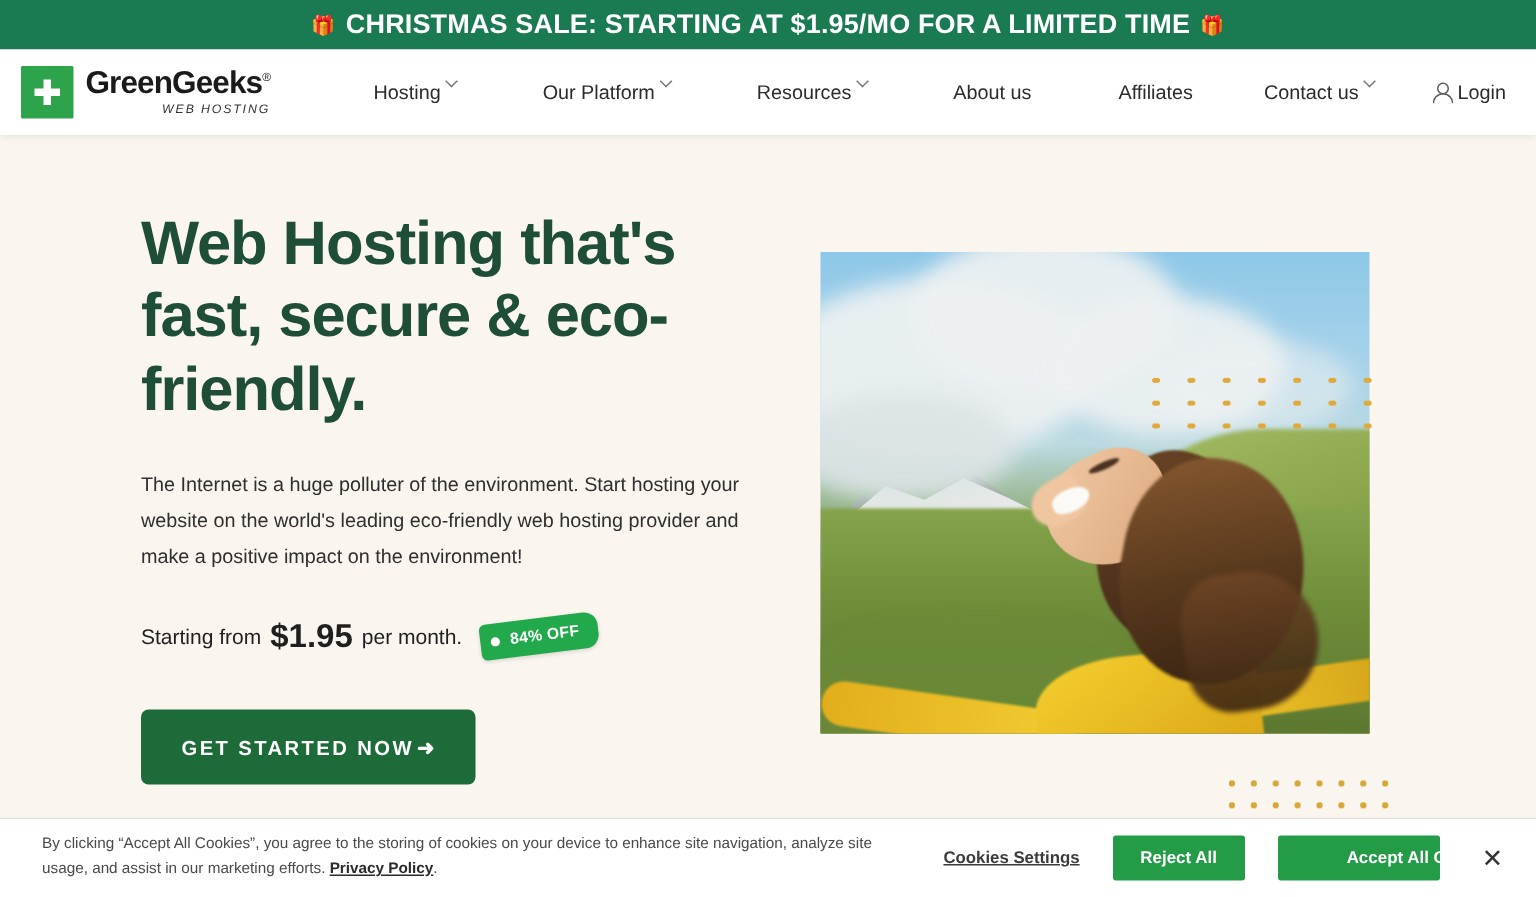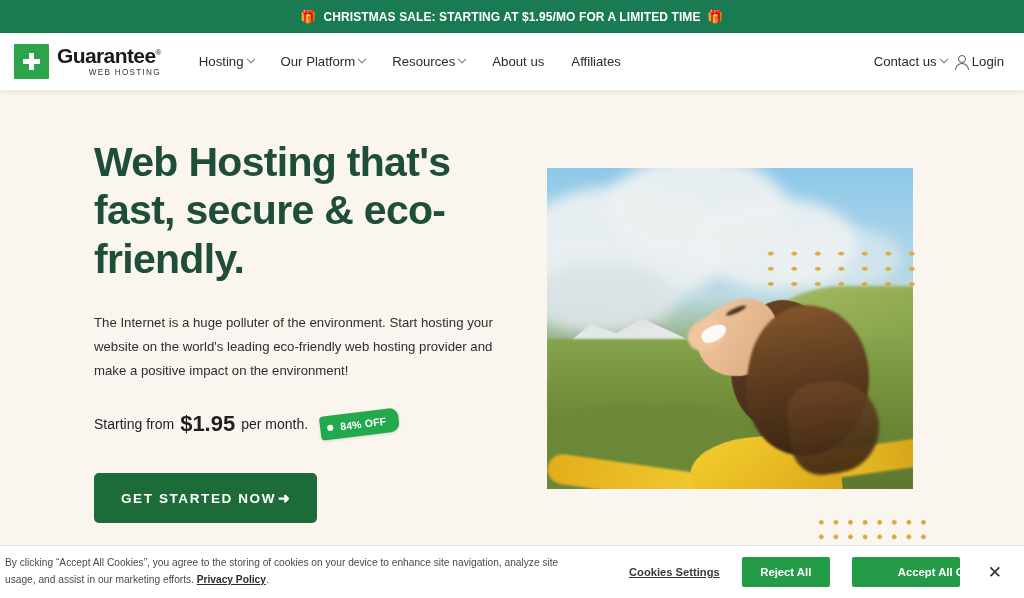--- a/index.html
+++ b/index.html
@@ -12,21 +12,21 @@
   .page { position: relative; width: 1024px; height: 598px; background: #FAF5EE; }
 
   
   .promo-bar {
     position: absolute; top: 0; left: 0; width: 1024px; height: 33px;
     background: #1A7A52;
     display: flex; align-items: center; justify-content: center;
     gap: 7px;
   }
   .promo-text {
-    color: #FFFFFF; font-size: 12px; font-weight: bold;
+    color: #FFFFFF; font-size: 18px; font-weight: bold;
     letter-spacing: .1px; white-space: nowrap;
   }
   .gift-icon { font-size: 13px; line-height: 1; }
 
   
   .header {
     position: absolute; top: 33px; left: 0; width: 1024px; height: 57px;
     background: #FFFFFF;
     box-shadow: 0 2px 5px rgba(0,0,0,.07);
     display: flex; align-items: center;
@@ -43,28 +43,28 @@
   .logo-mark::before { width: 17px; height: 4.5px; left: 9px; top: 15.2px; }
   .logo-mark::after { width: 4.5px; height: 17px; left: 15.2px; top: 9px; }
   .logo-text { display: flex; flex-direction: column; line-height: 1; }
   .logo-name {
     font-size: 21px; font-weight: bold; color: #1A1A1A;
     letter-spacing: -.6px; position: relative; display: inline-block;
   }
   .logo-reg { font-size: 8px; vertical-align: super; font-weight: normal; }
   .logo-sub {
     font-size: 8.2px; color: #333; letter-spacing: 1.25px;
-    margin-top: 3px; text-align: right;
+    margin-top: 3px; text-align: right; font-style: italic;
   }
 
   .nav { display: flex; align-items: center; margin-left: 38px; gap: 27px; }
   .nav-item {
-    display: flex; align-items: center; gap: 4px;
+    display: flex; align-items: flex-start; gap: 4px;
     font-size: 13.2px; color: #2B2B2B; font-weight: 500;
-    cursor: pointer; white-space: nowrap;
+    cursor: pointer; white-space: nowrap; margin-left: 31px;
   }
   .chev {
     display: inline-block; width: 6px; height: 6px;
     border-right: 1.3px solid #777; border-bottom: 1.3px solid #777;
     transform: rotate(45deg) translate(-2px,-2px); flex: none;
   }
   .header-right {
     margin-left: auto; margin-right: 20px;
     display: flex; align-items: center; gap: 8px;
   }
@@ -227,21 +227,21 @@
     z-index: 3; pointer-events: none;
   }
 
   
   .cookie-bar {
     position: absolute; left: 0; bottom: 0; width: 1024px; height: 53px;
     background: #FFFFFF; border-top: 1px solid #E4E4E4;
     display: flex; align-items: center; z-index: 10;
   }
   .cookie-text {
-    margin-left: 5px; width: 560px;
+    margin-left: 28px; width: 560px;
     font-size: 10.2px; line-height: 1.62; color: #4A4A4A;
   }
   .privacy-link { color: #2B2B2B; font-weight: bold; text-decoration: underline; cursor: pointer; }
   .cookie-actions { margin-left: auto; display: flex; align-items: center; gap: 22px; margin-right: 16px; }
   .cookies-settings {
     font-size: 11.2px; color: #3A3A3A; font-weight: bold;
     text-decoration: underline; cursor: pointer; white-space: nowrap;
   }
   .cookie-btn {
     background: #249C47; color: #fff; border: none; cursor: pointer;
@@ -265,21 +265,21 @@
     <span class="gift-icon">🎁</span>
     <span class="promo-text">CHRISTMAS SALE: STARTING AT $1.95/MO FOR A LIMITED TIME</span>
     <span class="gift-icon">🎁</span>
   </div>
 
   <div class="header">
 
     <a class="logo-wrap">
       <span class="logo-mark"></span>
       <span class="logo-text">
-        <span class="logo-name"><span>Guarantee</span><span class="logo-reg">®</span></span>
+        <span class="logo-name"><span>GreenGeeks</span><span class="logo-reg">®</span></span>
         <span class="logo-sub">WEB HOSTING</span>
       </span>
     </a>
 
     <nav class="nav">
       <div class="nav-item">
         <span>Hosting</span>
         <span class="chev"></span>
       </div>
       <div class="nav-item">

